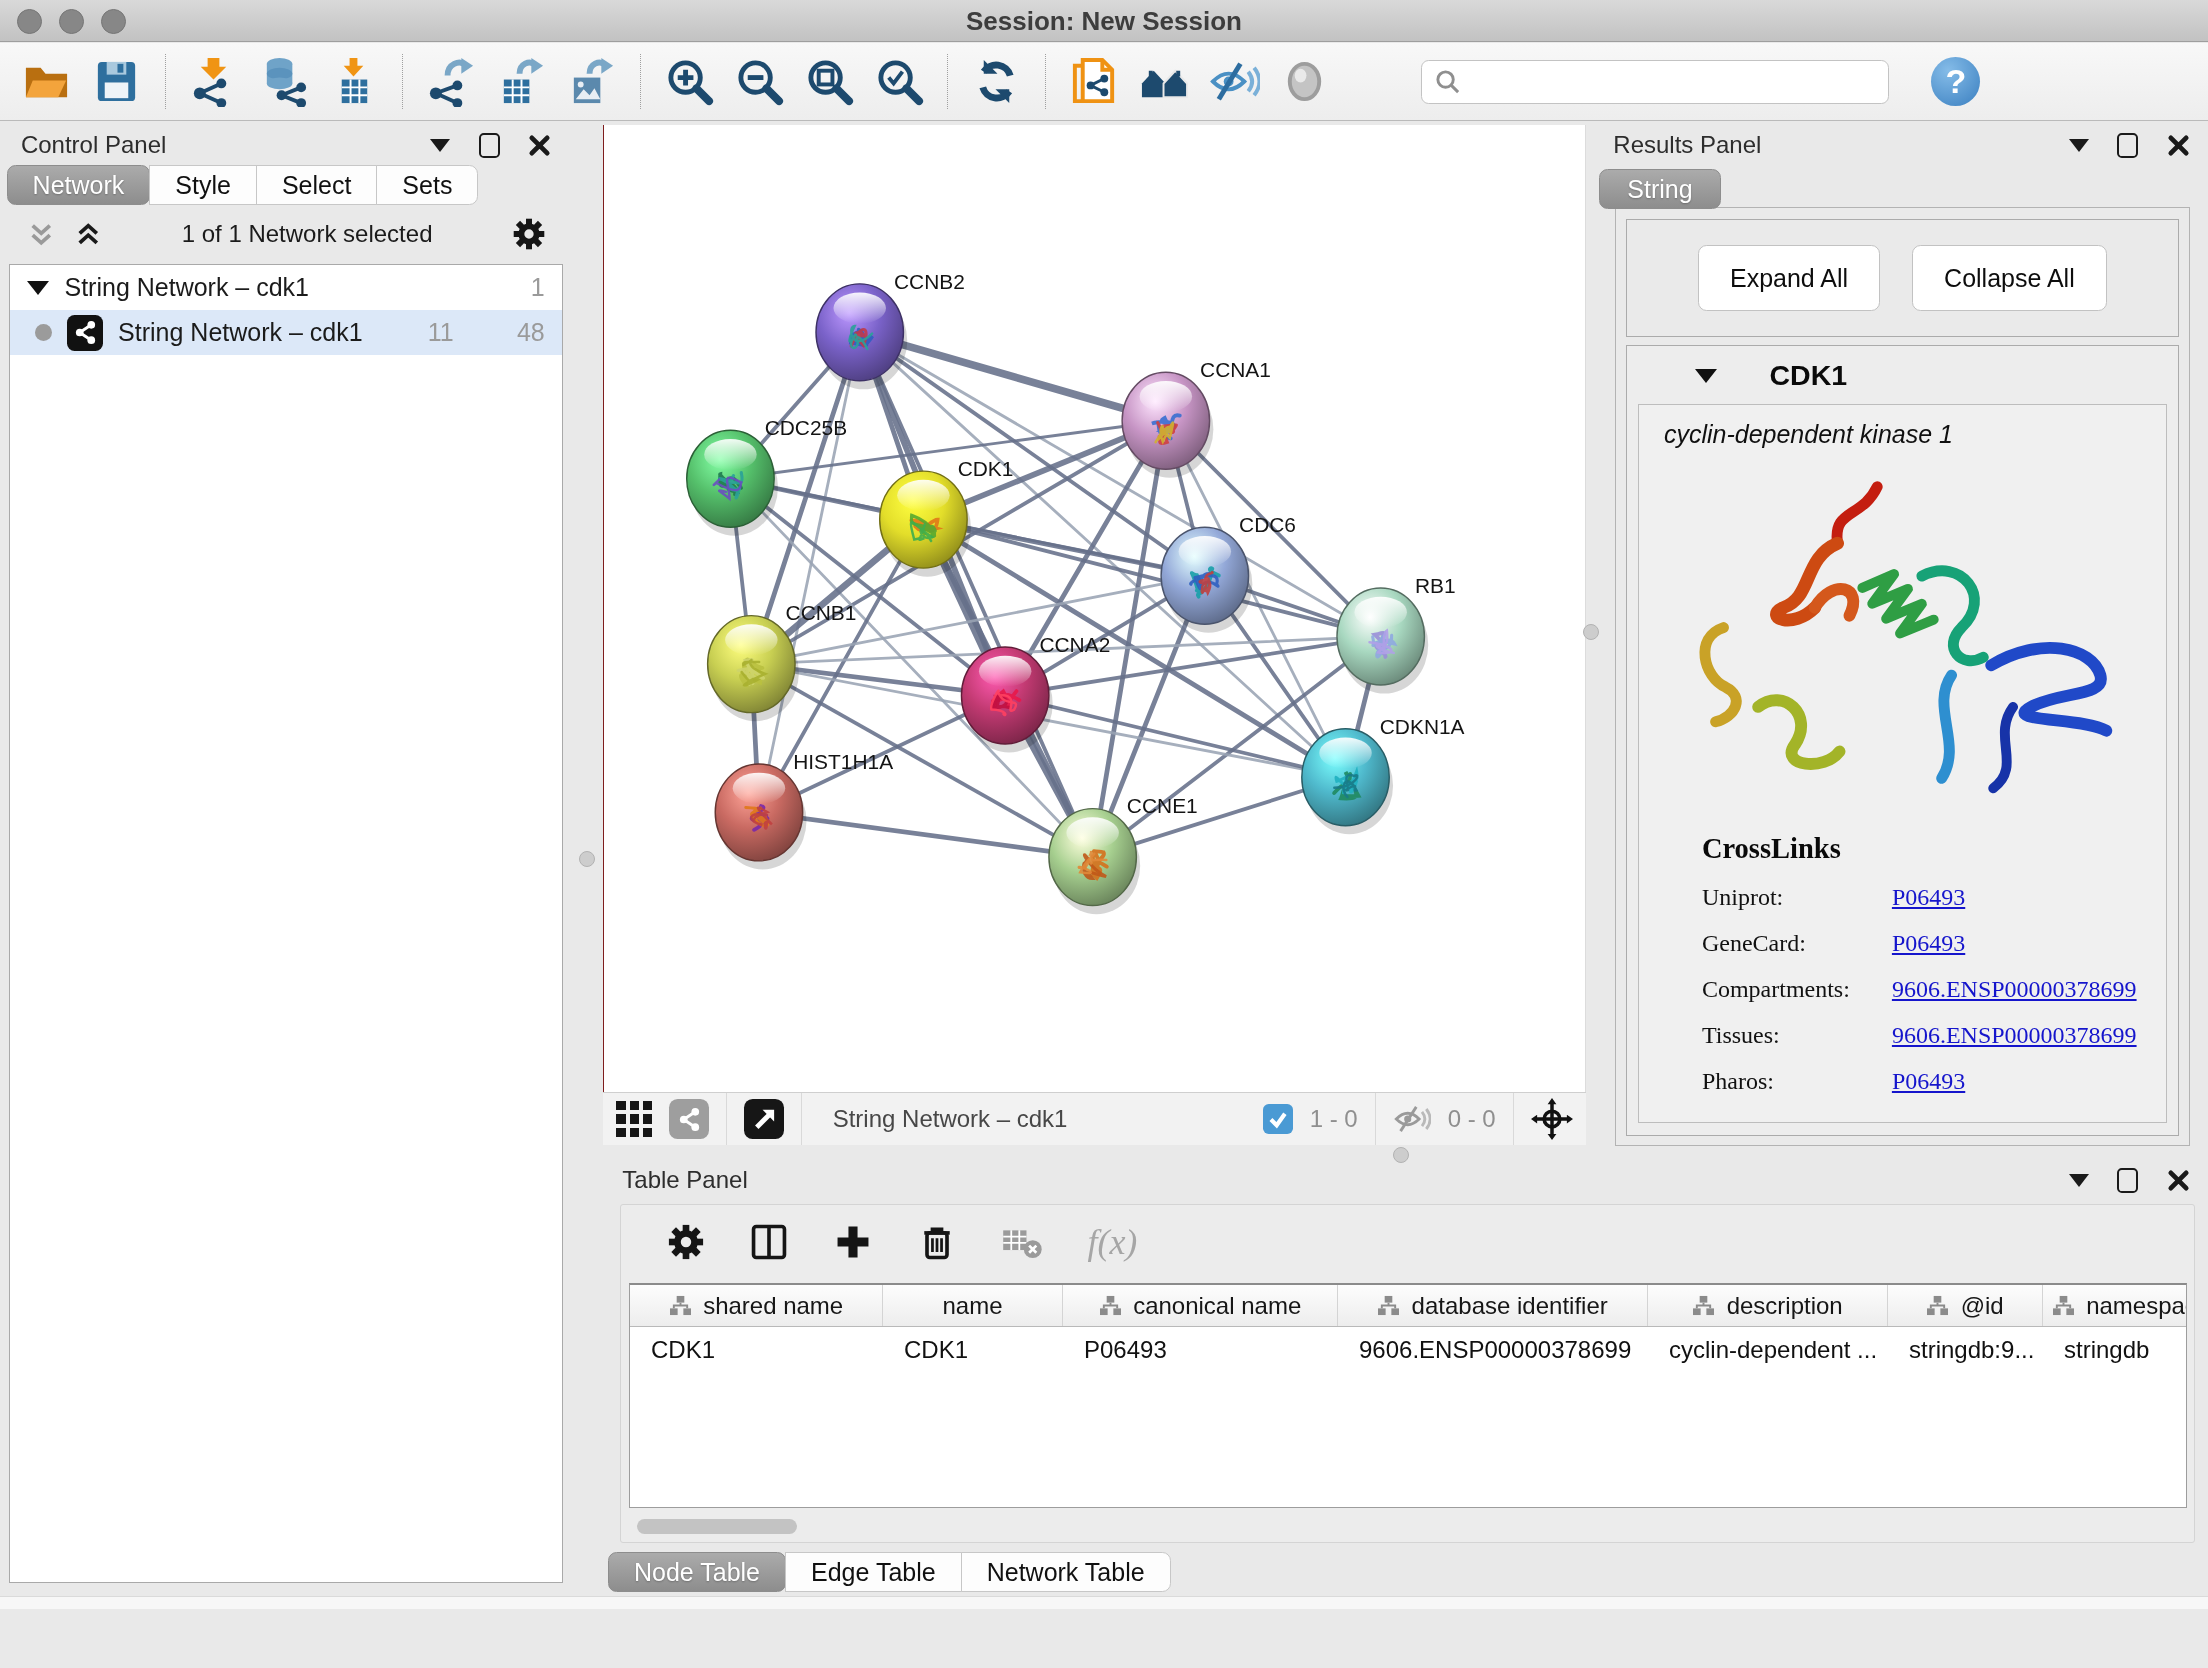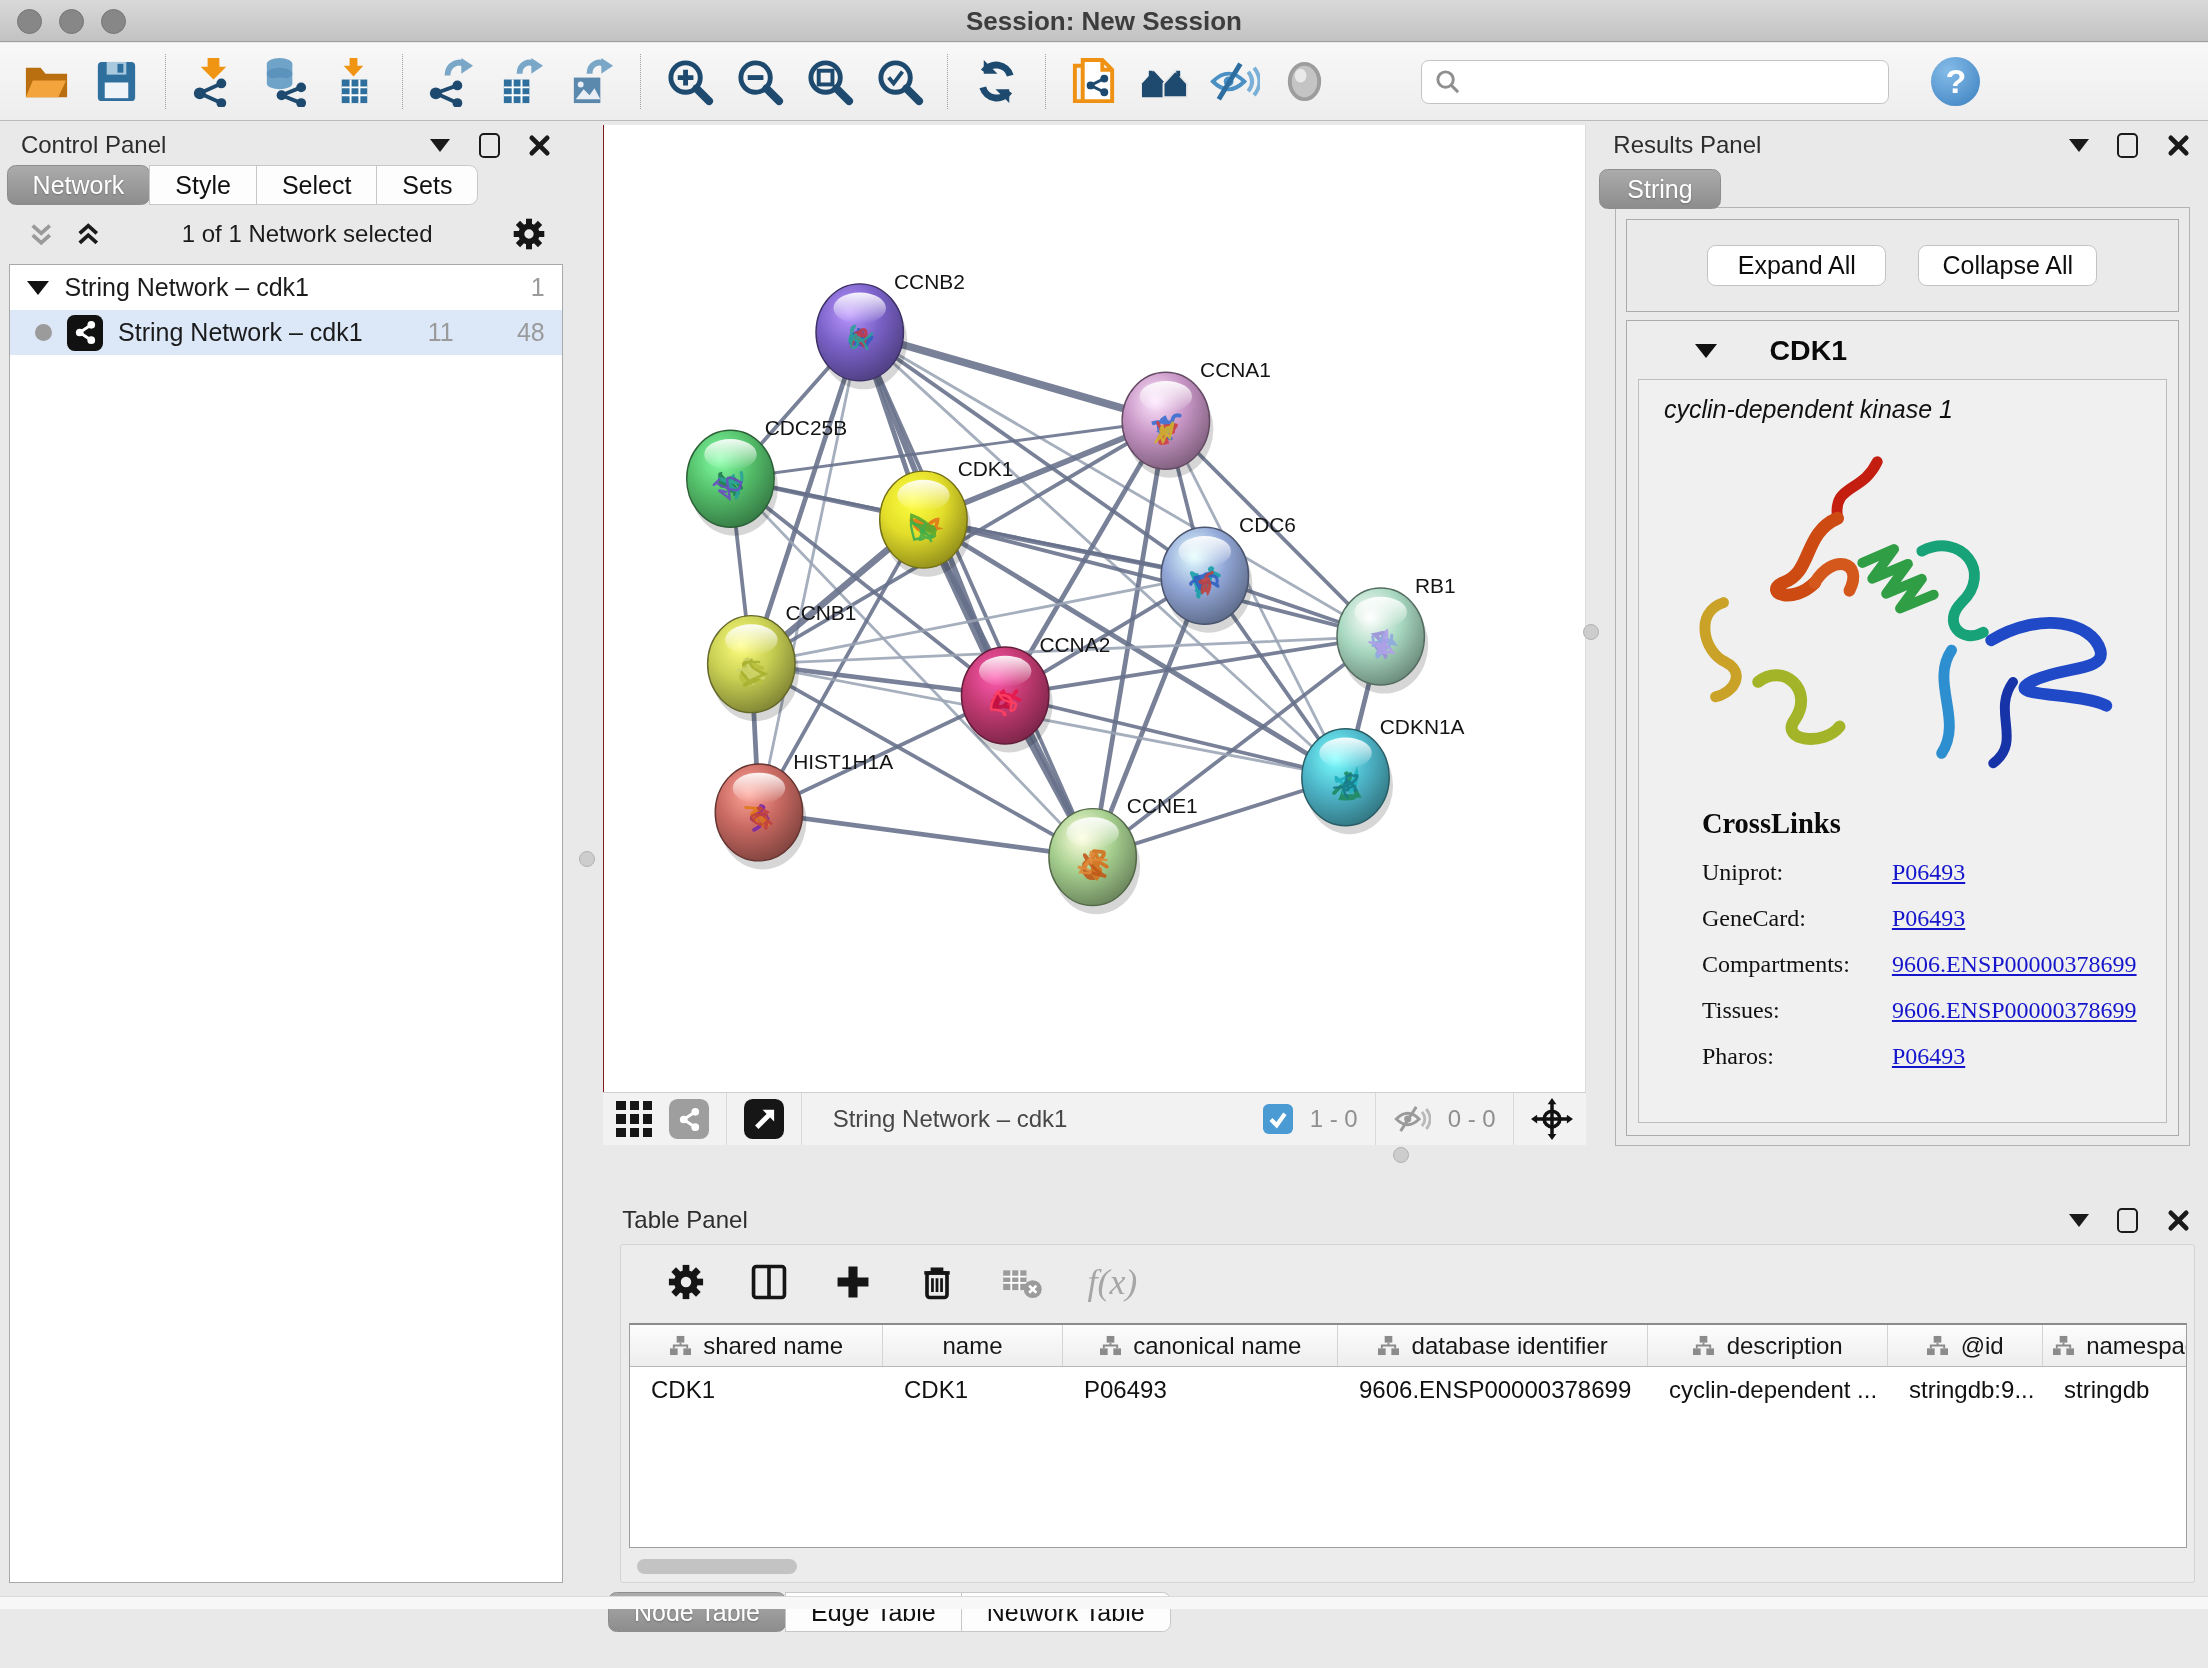--- a/index.html
+++ b/index.html
@@ -70,35 +70,35 @@
 
   .split-dot { position:absolute; width:16px; height:16px; border-radius:50%; background:#cdcdcd; border:1px solid #b2b2b2; z-index:3; }
 
   
   .results-panel { position:absolute; left:1600px; top:125px; width:603px; height:1027px; display:flex; flex-direction:column; }
   .rp-tabrow { position:relative; z-index:2; margin-top:3.8px; }
   .rp-tab { min-width:122px; text-align:center; }
   .rp-card { flex:1; margin:-1.9px 13.3px 5.7px 15px; border:1.9px solid #b3b3b3; background:#eaeaea;
     display:flex; flex-direction:column; padding:11.4px 9.5px 9.5px; }
   .rp-buttons { border:1px solid #ababab; background:#eaeaea; display:flex; justify-content:center; gap:32px; padding:25px 0; }
-  .rp-btn { min-width:179px; height:41px; background:#fff; border:1px solid #c2c2c2; border-radius:8.6px;
-    font-size:25px; color:#0d0d0d; display:flex; align-items:center; justify-content:center; padding:0 23px; }
+  .rp-btn { min-width:179px; height:66px; background:#fff; border:1px solid #c2c2c2; border-radius:8.6px;
+    font-size:25px; color:#0d0d0d; display:flex; align-items:center; justify-content:center; padding:0 31px; }
   .rp-content { flex:1; margin-top:7.6px; border:1px solid #ababab; background:#ededed; display:flex; flex-direction:column; }
   .prot-header { display:flex; align-items:center; gap:53px; padding:13.3px 0 11.4px 68px; }
   .prot-name { font-size:28.5px; font-weight:bold; color:#0a0a0a; }
   .prot-box { flex:1; margin:0 11.4px 11.4px; border:1px solid #bdbdbd; background:#f0f0f0; padding-top:15px; }
   .prot-desc { font-size:25px; color:#101010; padding-left:25px;font-style:italic; }
   .crosslinks { font-family:"Liberation Serif", serif; padding-left:63px; margin-top:9.5px; }
   .cl-title { font-size:28.5px; font-weight:bold; color:#0a0a0a; }
   .cl-row { display:flex; font-size:24px; margin-top:19px; color:#111; }
   .cl-label { width:190px; }
   .cl-link { color:#1515cc; text-decoration:underline; }
 
   
-  .table-panel { position:absolute; left:609px; top:1160px; width:1594px; height:438px;margin-top:40px; }
+  .table-panel { position:absolute; left:609px; top:1160px; width:1594px; height:438px; }
   .tp-card { position:absolute; left:11.4px; right:7.6px; top:44px; height:339px;
     background:#ececec; border:1px solid #d4d4d4; border-radius:3px; }
   .tp-toolbar { display:flex; align-items:center; gap:44px; height:74px; padding-left:46px; }
   .tp-table { position:absolute; left:7.6px; right:7.6px; top:78px; bottom:34px; background:#fff;
     border:1px solid #9d9d9d; border-top:2.9px solid #8b8b8b; overflow:hidden; }
   .thead { display:flex; height:42px; background:linear-gradient(#fdfdfd,#ededed); border-bottom:1.9px solid #b9b9b9; }
   .th { display:flex; align-items:center; justify-content:center; gap:11.4px; font-size:24px; color:#161616;
     border-right:1px solid #d4d4d4; flex:none; }
   .trow { display:flex; height:46px; align-items:center; font-size:24px; color:#111; }
   .td { padding-left:21px; flex:none; overflow:hidden; white-space:nowrap; }

